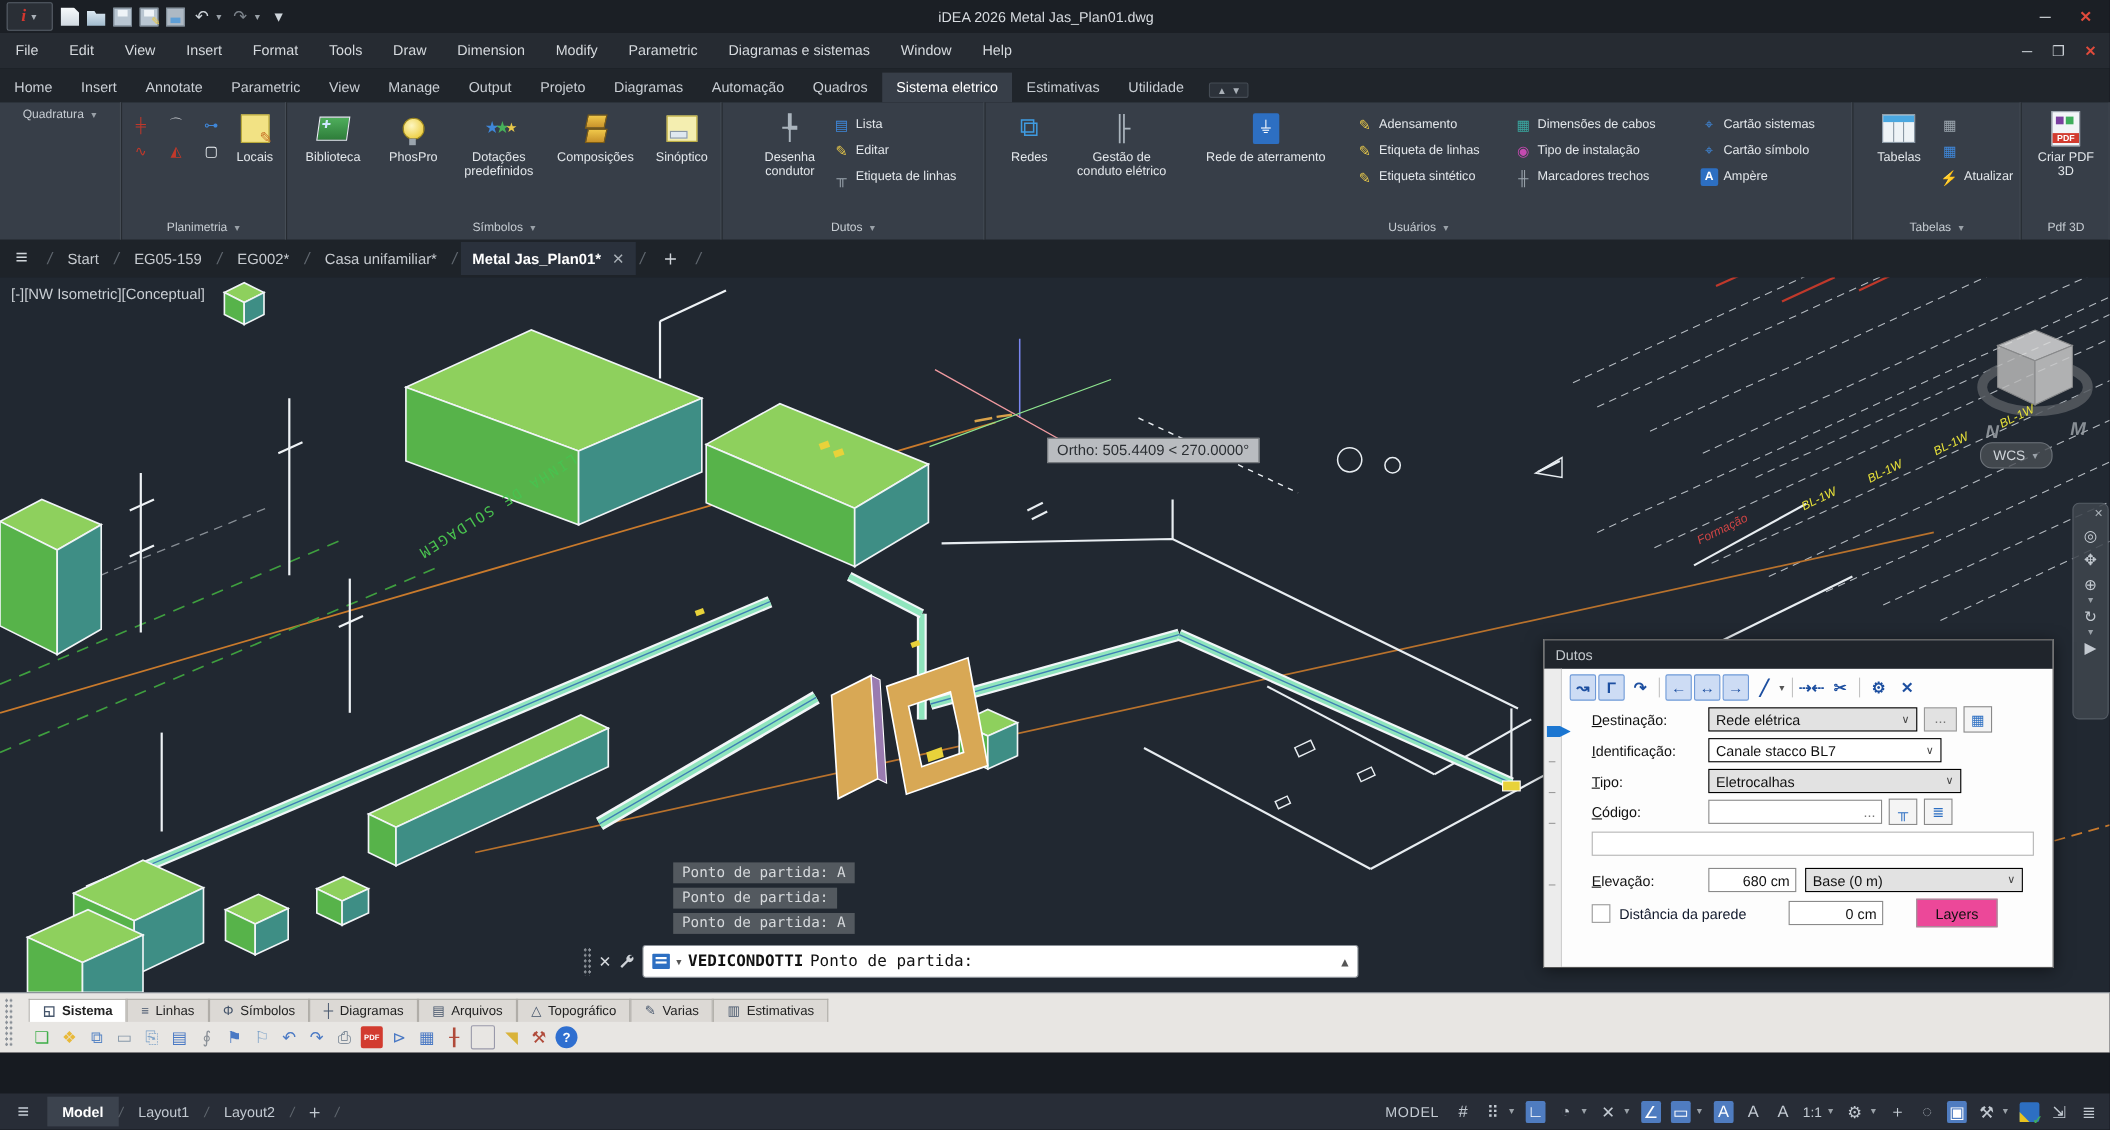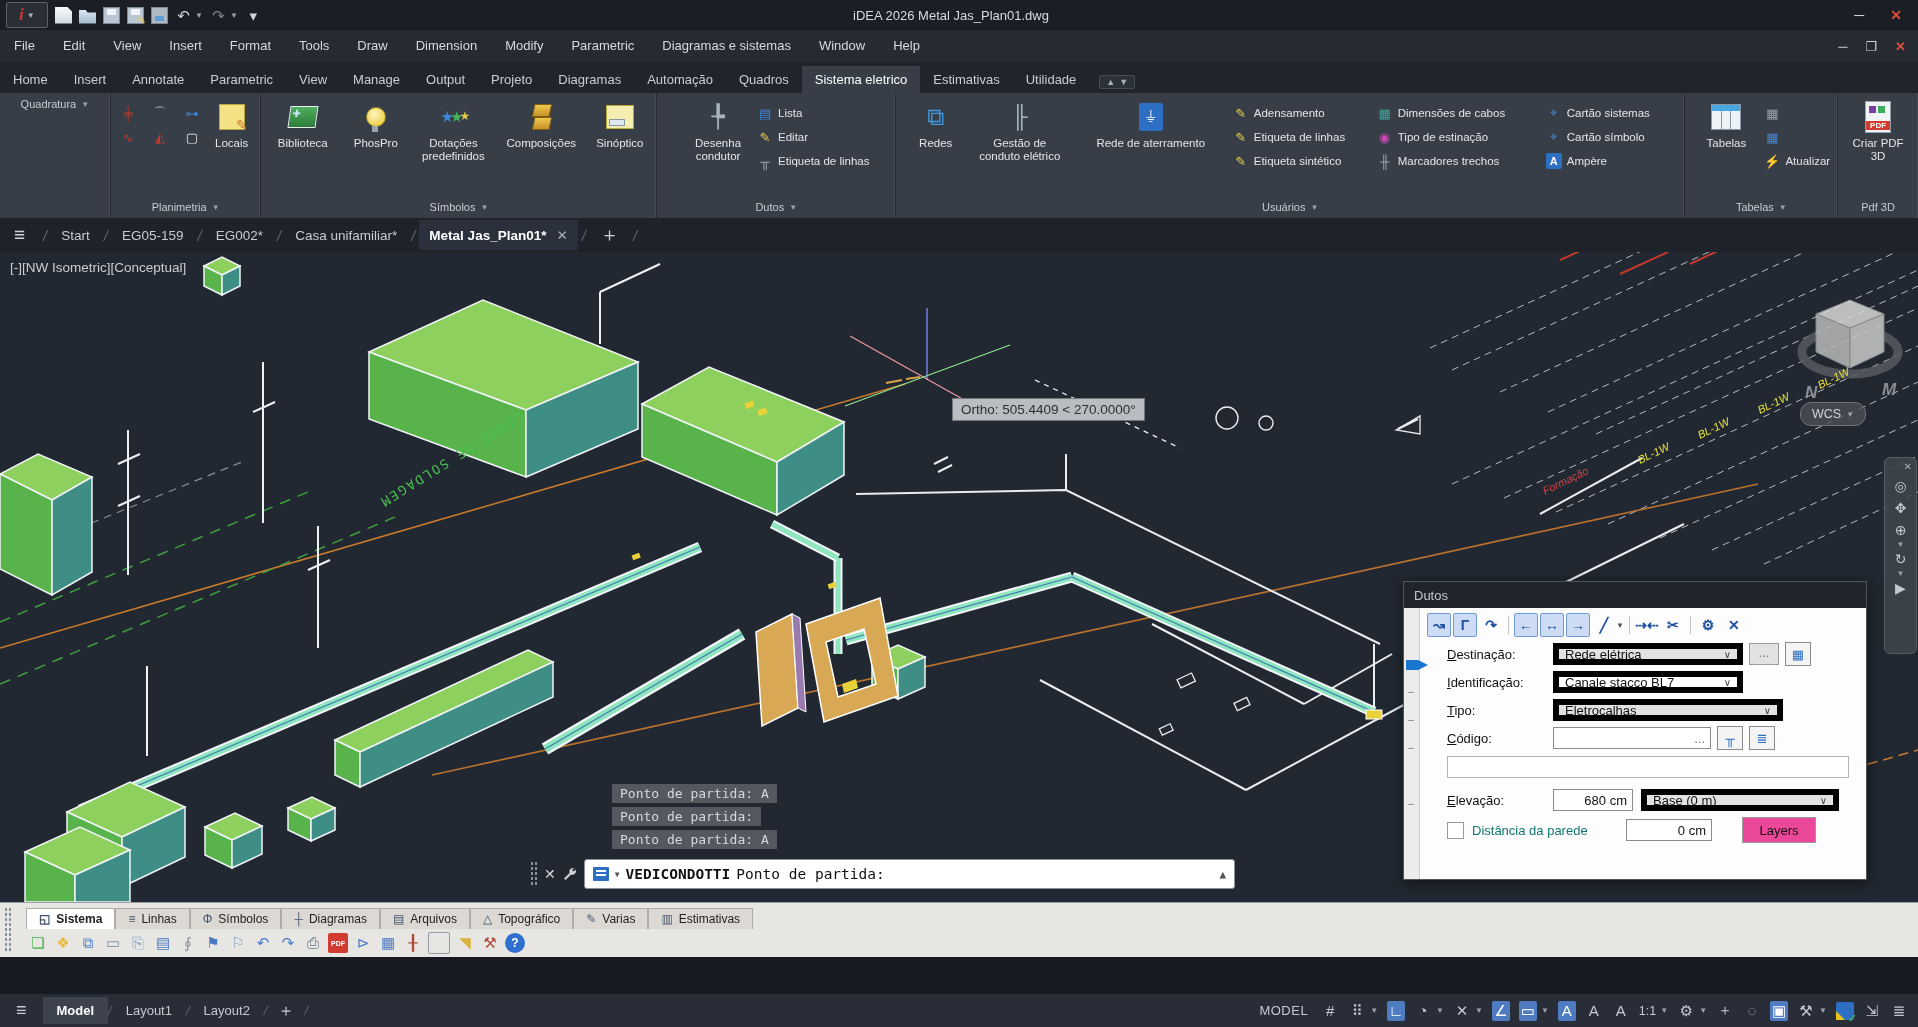--- a/index.html
+++ b/index.html
@@ -109,29 +109,29 @@
   .dlg-strip i{position:absolute;left:4px;width:6px;height:1px;background:#9a9a9a;}
   .dlg-arrow{position:absolute;left:2px;top:76px;width:22px;height:14px;background:#1b76d1;clip-path:polygon(0 15%,55% 15%,100% 50%,55% 85%,0 85%);}
   .dlg-toolbar{display:flex;align-items:center;gap:2px;padding:5px 6px 3px 8px;}
   .tbtn{width:22px;height:22px;display:flex;align-items:center;justify-content:center;color:#1d4fa0;font-size:14px;font-weight:bold;border:1px solid transparent;border-radius:2px;}
   .tbtn.sel{background:#cddcf4;border-color:#6f9ad8;}
   .tsep{width:1px;height:18px;background:#c2c2c2;margin:0 3px;}
   .tdd{font-size:8px;color:#555;margin-left:-2px;}
   .dlg-form{position:absolute;left:15px;right:0;top:58px;}
   .frow{display:flex;align-items:center;height:28px;padding-left:28px;}
   .flabel{width:106px;flex:0 0 auto;}
-  .dd-gray,.dd-white{height:22px;border:6px solid #000000;display:flex;align-items:center;padding:0 6px;justify-content:space-between;box-sizing:border-box;}
+  .dd-gray,.dd-white{height:22px;border:1px solid #000000;display:flex;align-items:center;padding:0 6px;justify-content:space-between;box-sizing:border-box;}
   .dd-gray{background:#e2e2e2;} .dd-white{background:#fff;}
   .chev{color:#444;font-size:10px;}
   .btn-dots{width:30px;height:22px;background:#e2e2e2;border:1px solid #9a9a9a;color:#777;text-align:center;line-height:18px;margin-left:6px;box-sizing:border-box;}
   .btn-ico{width:26px;height:24px;border:1px solid #8a8a8a;background:#f4f4f4;display:flex;align-items:center;justify-content:center;margin-left:6px;box-sizing:border-box;color:#2d6fc2;font-size:13px;}
   .inp{height:22px;border:1px solid #8a8a8a;background:#fff;box-sizing:border-box;display:flex;align-items:center;padding:0 5px;}
   .widefield{margin:4px 0 0 28px;height:20px;border:1px solid #b5b5b5;background:#fff;width:400px;}
   .cb{width:15px;height:15px;border:1px solid #9a9a9a;background:#fff;display:inline-block;flex:0 0 auto;}
-  .gray-lab{color:#0f766e;}
+  .gray-lab{color:#0f172a;}
   .btn-layers{width:72px;height:24px;background:#ec4899;border:1px solid #9a9a9a;display:flex;align-items:center;justify-content:center;}
   
   .bpanel{height:54px;background:#e8e6e3;flex:0 0 auto;display:flex;flex-direction:column;border-top:1px solid #9aa0a8;}
   .btabs{height:26px;display:flex;align-items:flex-end;padding-left:26px;position:relative;}
   .bhandle{position:absolute;left:4px;top:4px;width:8px;height:44px;background-image:radial-gradient(#8a9097 1px,transparent 1.2px);background-size:4px 5px;}
   .btab{display:flex;align-items:center;gap:6px;padding:3px 12px;font-size:12px;color:#222;border:1px solid #b0ada8;border-bottom:none;background:#dcd9d5;}
   .btab.active{background:#fff;font-weight:bold;}
   .btab .bico{color:#44546a;font-size:12px;}
   .bicons{height:28px;display:flex;align-items:center;gap:5px;padding-left:28px;}
   .tbi{width:20px;height:20px;display:flex;align-items:center;justify-content:center;font-size:15px;border-radius:2px;}
@@ -357,21 +357,21 @@
               <span>Etiqueta sintético</span>
             </div>
         </div>
         <div class="rcol" style="width:165px">
           <div class="rsm">
               <span class="ri teal">▦</span>
               <span>Dimensões de cabos</span>
             </div>
           <div class="rsm">
               <span class="ri mag">◉</span>
-              <span>Tipo de estinação</span>
+              <span>Tipo de instalação</span>
             </div>
           <div class="rsm">
               <span class="ri gray">╫</span>
               <span>Marcadores trechos</span>
             </div>
         </div>
         <div class="rcol" style="width:130px">
           <div class="rsm">
               <span class="ri blue">⌖</span>
               <span>Cartão sistemas</span>
@@ -725,21 +725,21 @@
           <span class="flabel"><u>D</u>estinação:</span>
           <span class="dd-gray" style="width:190px">
               <span>Rede elétrica</span>
               <span class="chev">∨</span>
             </span>
           <span class="btn-dots">...</span>
           <span class="btn-ico">▦</span>
         </div>
         <div class="frow">
           <span class="flabel"><u>I</u>dentificação:</span>
-          <span class="dd-white" style="width:190px">
+          <span class="dd-white" style="width:212px">
               <span>Canale stacco BL7</span>
               <span class="chev">∨</span>
             </span>
         </div>
         <div class="frow">
           <span class="flabel"><u>T</u>ipo:</span>
           <span class="dd-gray" style="width:230px">
               <span>Eletrocalhas</span>
               <span class="chev">∨</span>
             </span>

